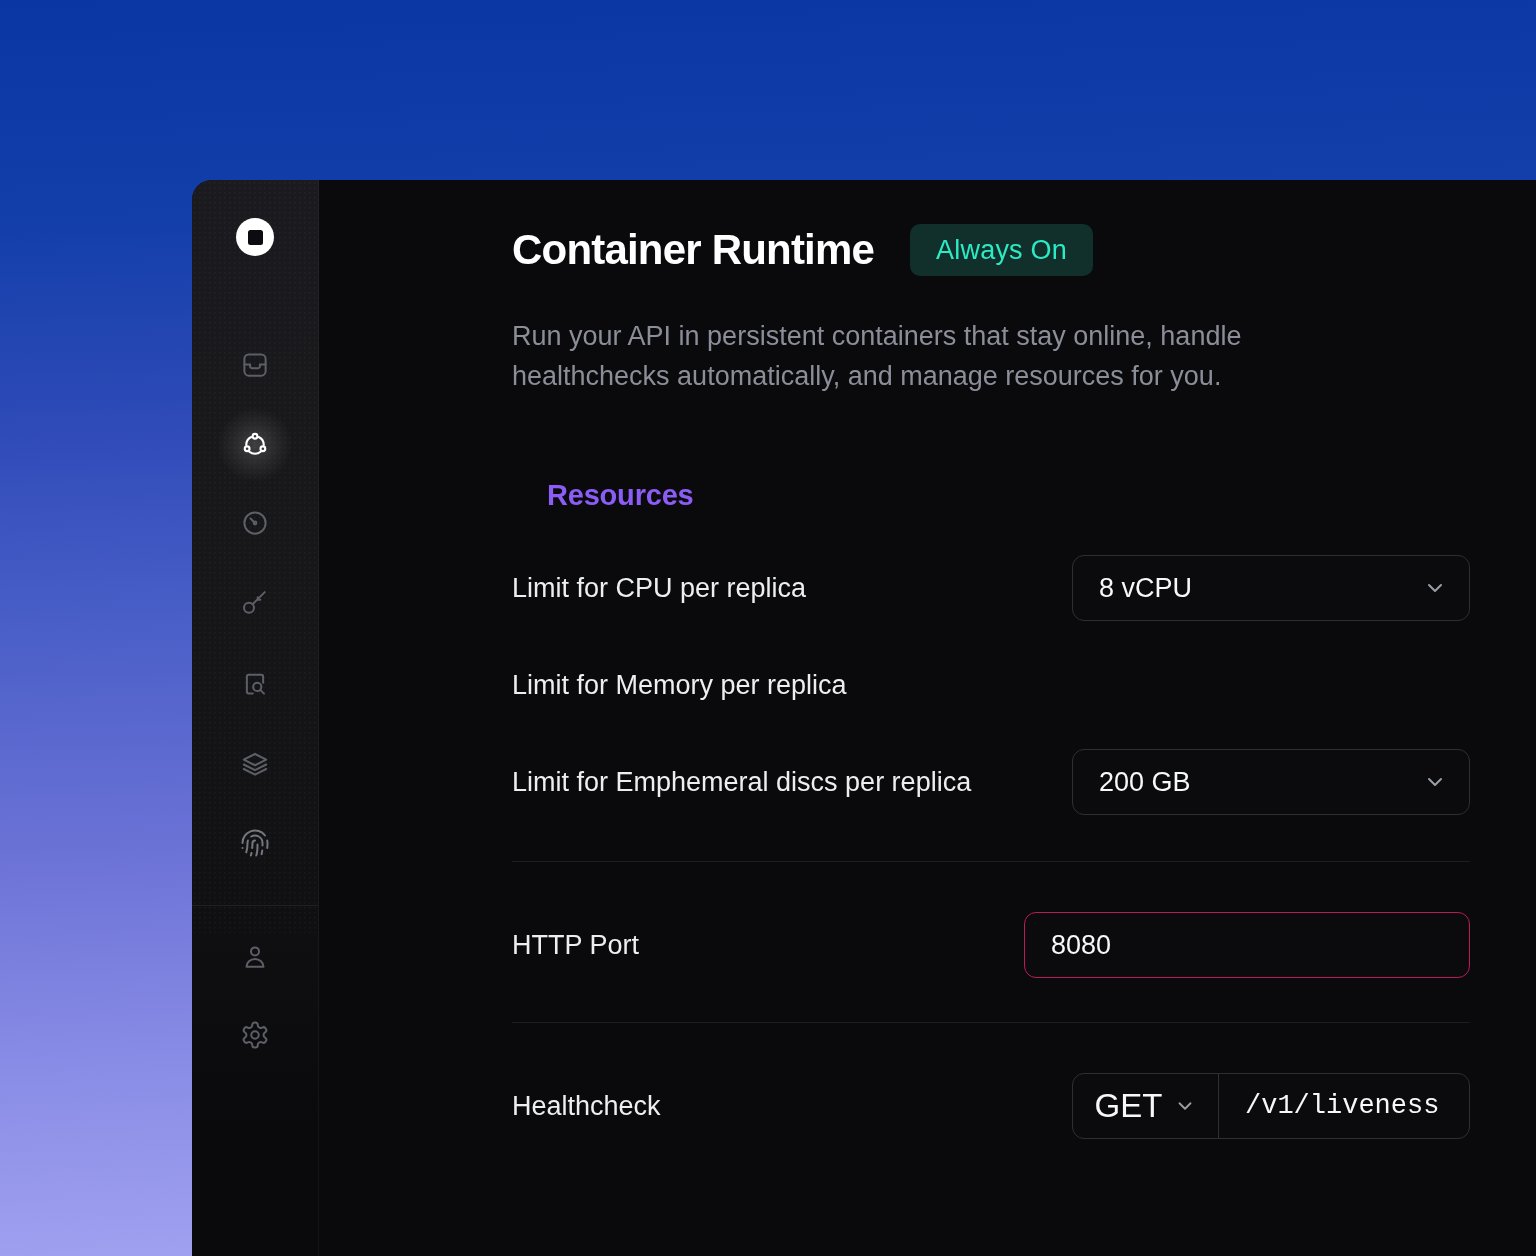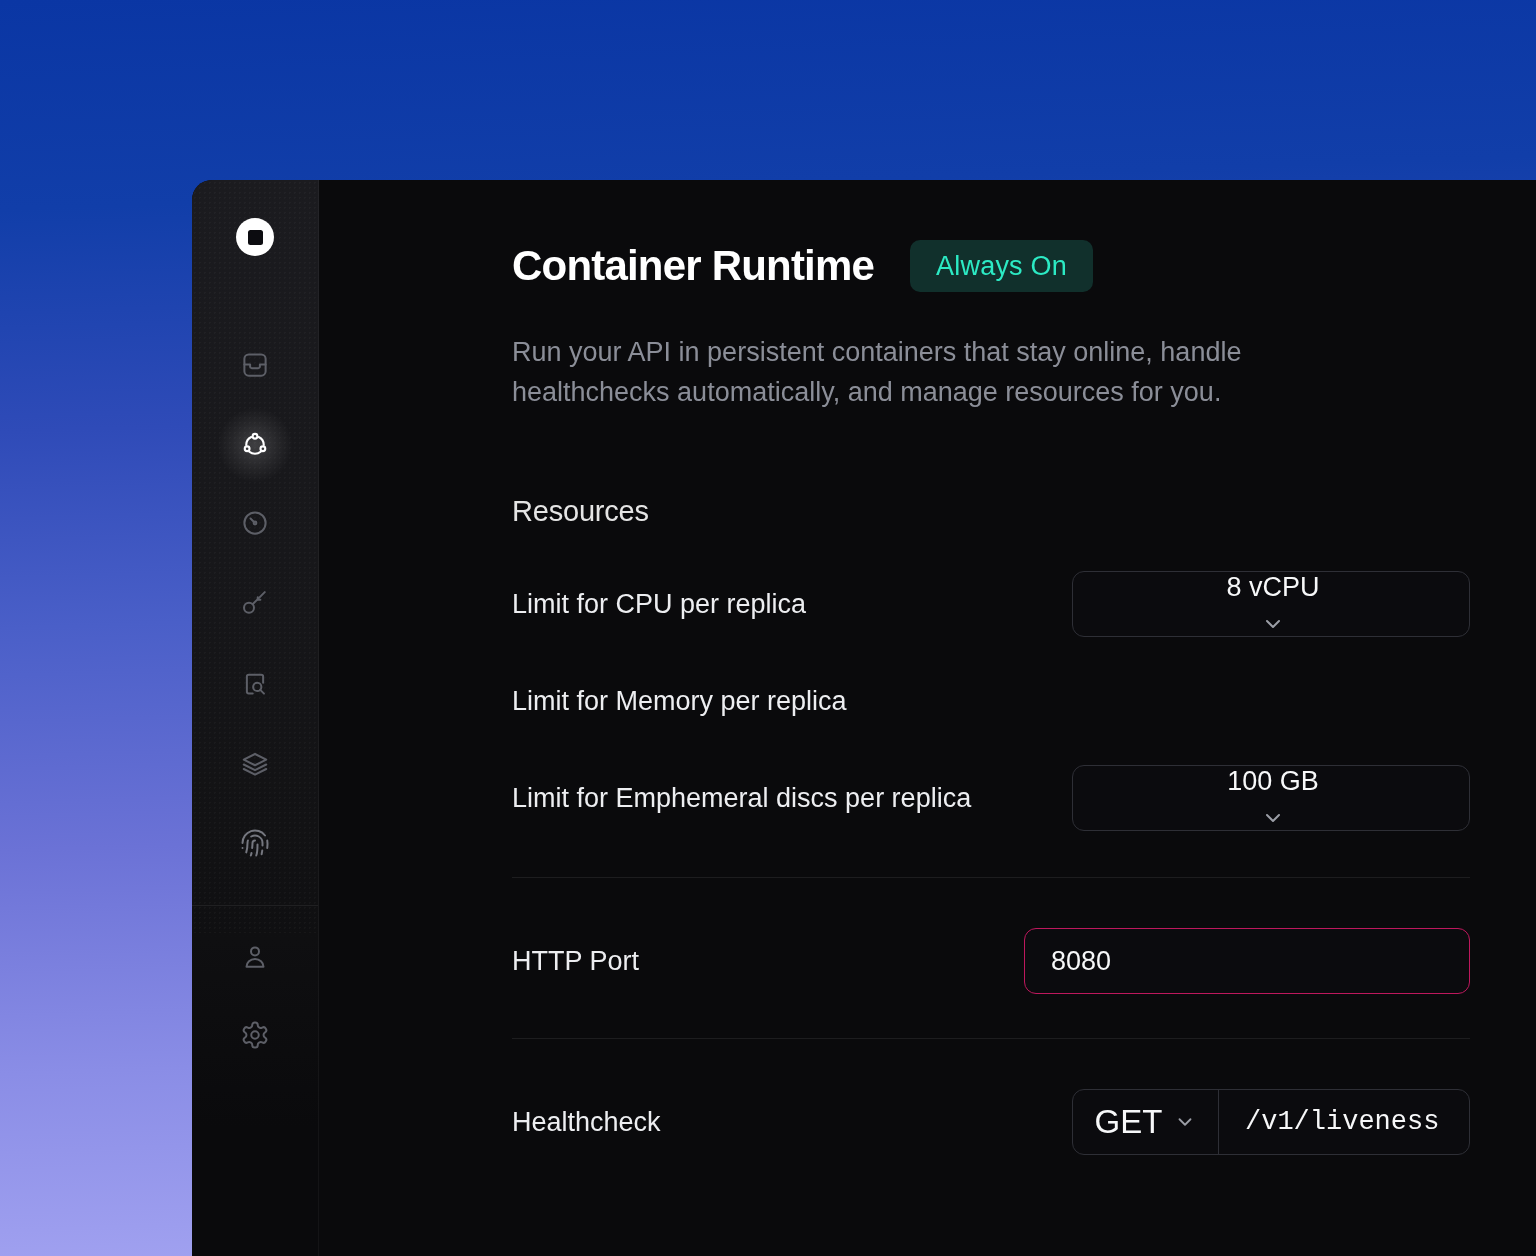--- a/index.html
+++ b/index.html
@@ -44,42 +44,42 @@
     content:""; position:absolute; width:74px; height:74px; border-radius:50%;
     background:radial-gradient(circle, rgba(255,255,255,0.17) 0%, rgba(255,255,255,0.06) 45%, rgba(255,255,255,0) 72%);
   }
   .nav-item svg { position:relative; }
   .side-divider {
     position:absolute; left:0; right:0; top:725px; height:1px;
     background:rgba(255,255,255,0.07); z-index:2;
   }
 
   
-  .main { flex:1; padding:60px 0 0 193px; }
+  .main { flex:1; padding:44px 0 0 193px; }
   .content { width:958px; }
 
   .title-row { display:flex; align-items:center; gap:36px; }
   .page-title { font-size:42px; line-height:52px; font-weight:700; color:#ffffff; letter-spacing:-0.8px; }
   .badge {
     height:52px; padding:0 26px; border-radius:10px; display:flex; align-items:center;
     background:#11302c; color:#2ceac4; font-size:27px; letter-spacing:0.2px;text-align:right;
   }
 
   .page-desc { margin-top:40px; width:812px; font-size:27px; line-height:40px; color:#8b8e98; }
 
-  .section-heading { margin-top:83px; font-size:29px; font-weight:400; color:#e5e5e5; letter-spacing:-0.2px; }
+  .section-heading { margin-top:83px; font-size:29px; font-weight:700; color:#8b5cf6; letter-spacing:-0.2px;margin-left:35px; }
 
   .form-row { display:flex; align-items:center; justify-content:space-between; height:66px; margin-top:31px; }
   .form-row.first-row { margin-top:43px; }
   .field-label { font-size:27px; color:#edeef1; font-weight:400; }
 
   .select-box {
     width:398px; height:66px; border:1px solid #2e2f36; border-radius:12px;
     display:flex; align-items:center; justify-content:space-between;
-    padding:0 22px 0 26px; background:#0b0b0e; cursor:pointer;flex-direction:column;
+    padding:0 22px 0 26px; background:#0b0b0e; cursor:pointer;
   }
   .select-value { font-size:27px; color:#f7f8f9; }
   .chevron svg { width:24px; height:24px; display:block; color:#9b9ea6; }
 
   .hr { height:1px; background:rgba(255,255,255,0.08); }
   .hr.after-resources { margin-top:46px; }
   .hr.after-port { margin-top:44px; }
   .form-row.port-row { margin-top:50px; }
   .form-row.health-row { margin-top:50px; }
 
@@ -224,21 +224,21 @@
         </div>
       </div>
 
       <div class="form-row">
         <span class="field-label">Limit for Memory per replica</span>
       </div>
 
       <div class="form-row">
         <span class="field-label">Limit for Emphemeral discs per replica</span>
         <div class="select-box">
-          <span class="select-value">100 GB</span>
+          <span class="select-value">200 GB</span>
           <span class="chevron">
             <svg viewBox="0 0 24 24" fill="none" stroke="currentColor" stroke-width="2" stroke-linecap="round" stroke-linejoin="round">
                 <polyline points="6 9 12 15 18 9"></polyline>
               </svg>
           </span>
         </div>
       </div>
 
       <div class="hr after-resources"></div>
 

